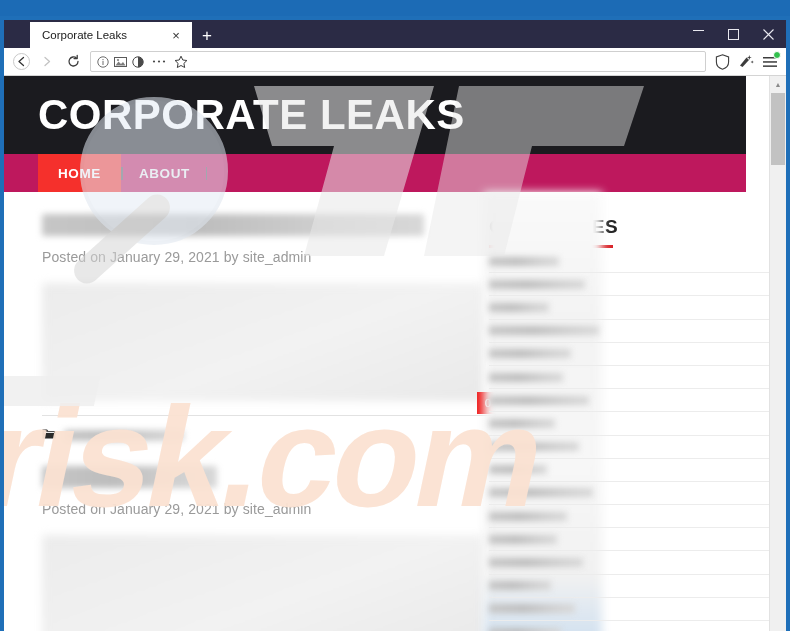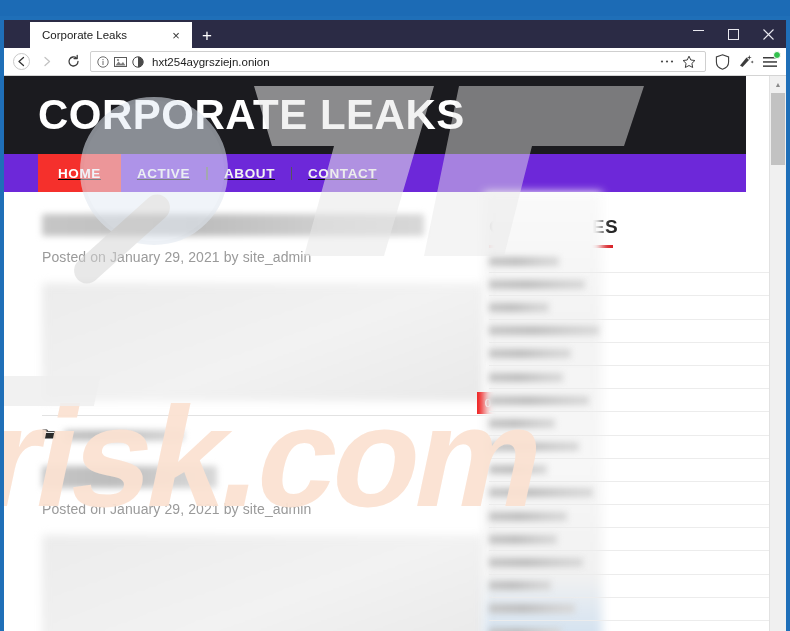--- a/index.html
+++ b/index.html
@@ -159,27 +159,26 @@
     margin-right: 23px;
   }
   .site-title {
     color: #ffffff;
     font-size: 42px;
     font-weight: bold;
     letter-spacing: 0.5px;
     line-height: 1;
   }
   .site-nav {
-    background: #6d28d9;
+    background: #be185d;
     height: 38px;
     display: flex;
     align-items: stretch;
     padding-left: 34px;
     margin-right: 23px;
-    text-decoration: underline;
   }
   .nav-item {
     display: flex;
     align-items: center;
     padding: 0 16px;
     color: #f2f2f2;
     font-size: 13.5px;
     font-weight: bold;
     letter-spacing: 0.6px;
   }
@@ -413,21 +412,20 @@
           <path d="M1.5 9.5 L4.5 5.5 L7 8 L9 6 L11.5 9.5 Z" fill="#7c7c7c"></path>
           <circle cx="4" cy="4" r="1.1" fill="#7c7c7c"></circle>
         </svg>
       </span>
       <span class="url-ico">
         <svg width="12" height="12" viewBox="0 0 12 12">
           <circle cx="6" cy="6" r="5.2" fill="none" stroke="#4a4a4a" stroke-width="1"></circle>
           <path d="M6 0.8 A5.2 5.2 0 0 1 6 11.2 Z" fill="#4a4a4a"></path>
         </svg>
       </span>
-      <span class="urltext">hxt254aygrsziejn.onion</span>
       <span class="url-right">
         <span class="ic">
           <svg width="14" height="5" viewBox="0 0 14 5">
             <circle cx="2" cy="2.5" r="1.1" fill="#4a4a4a"></circle>
             <circle cx="7" cy="2.5" r="1.1" fill="#4a4a4a"></circle>
             <circle cx="12" cy="2.5" r="1.1" fill="#4a4a4a"></circle>
           </svg>
         </span>
         <span class="ic">
           <svg width="14" height="14" viewBox="0 0 14 14">
@@ -463,32 +461,26 @@
     <div class="page">
 
       <div class="site-head">
         <div class="site-title">CORPORATE LEAKS</div>
       </div>
 
       <div class="site-nav">
         <div class="nav-item active">
           <span>HOME</span>
         </div>
-        <div class="nav-item">
-          <span>ACTIVE</span>
-        </div>
         <div class="nav-sep"></div>
         <div class="nav-sep"></div>
         <div class="nav-item">
           <span>ABOUT</span>
         </div>
         <div class="nav-sep"></div>
-        <div class="nav-item">
-          <span>CONTACT</span>
-        </div>
       </div>
       <div class="dark-gutter"></div>
 
       <div class="content">
 
         <div class="col-main">
 
           <div class="post">
             <div class="blur post-title-blur"></div>
             <div class="post-meta">Posted on January 29, 2021 by site_admin</div>

